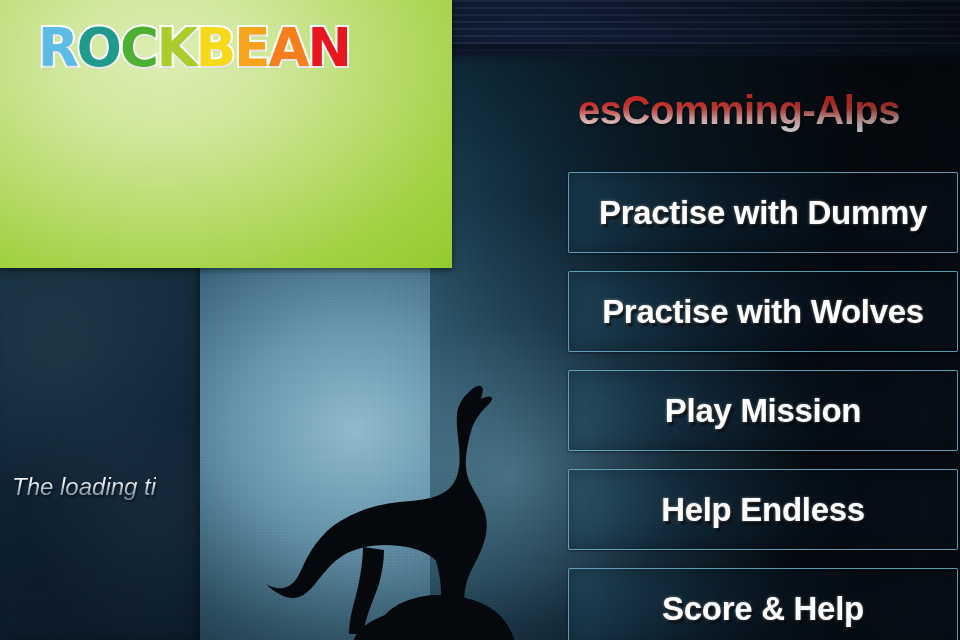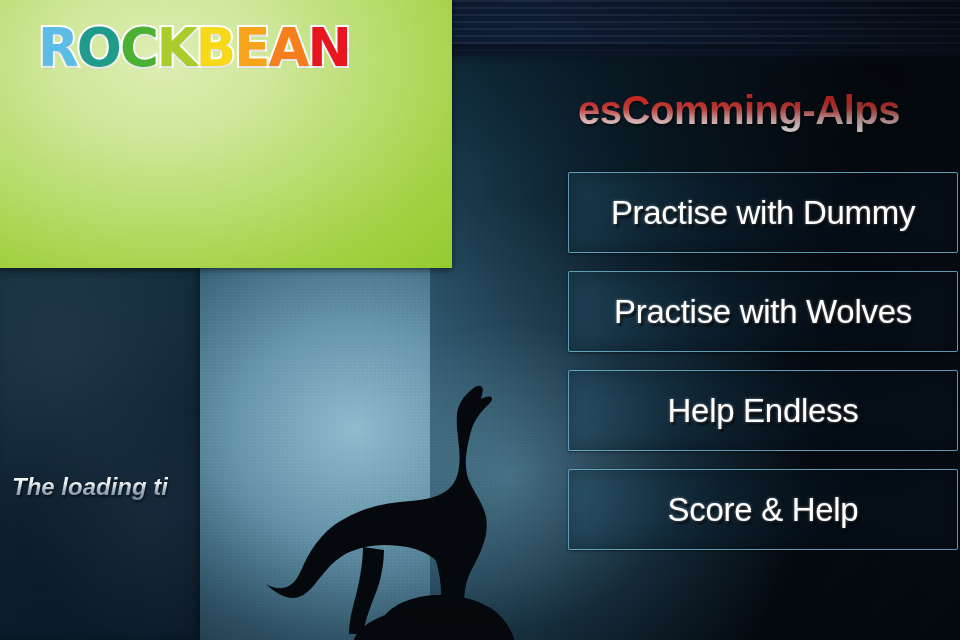--- a/index.html
+++ b/index.html
@@ -120,21 +120,21 @@
     text-shadow: none;
     filter: drop-shadow(1px 2px 1px rgba(0,0,0,0.55));
   }
 
   
   .loading-tip {
     position: absolute;
     left: 12px;
     top: 473px;
     font-size: 24px;
-    font-weight: bold;
+    font-weight: normal;
     font-style: italic;
     white-space: nowrap;
     background: linear-gradient(to bottom, #ffffff 0%, #e8eef2 38%, #9fb0bc 62%, #6f8394 100%);
     -webkit-background-clip: text;
     background-clip: text;
     color: transparent;
     -webkit-text-fill-color: transparent;
     filter: drop-shadow(1px 2px 1px rgba(0,0,0,0.6));
   }
 
@@ -155,21 +155,21 @@
       linear-gradient(115deg, rgba(40,92,118,0.42) 0%, rgba(14,36,52,0.55) 38%,
                       rgba(6,16,26,0.62) 70%, rgba(9,20,30,0.55) 100%);
     box-shadow: inset 0 0 22px rgba(0,0,0,0.35), 0 1px 3px rgba(0,0,0,0.45);
     display: flex;
     align-items: center;
     justify-content: center;
     cursor: pointer;
   }
   .menu-btn .label {
     font-size: 33px;
-    font-weight: normal;
+    font-weight: bold;
     color: #ffffff;
     letter-spacing: -0.3px;
     white-space: nowrap;
     text-shadow:
       0 0 3px rgba(255,255,255,0.45),
       2px 3px 2px rgba(0,0,0,0.75),
       1px 1px 0 rgba(0,0,0,0.35);
   }
 
   
@@ -288,20 +288,23 @@
   <div class="loading-tip">The loading ti</div>
 
   <div class="menu">
     <div class="menu-btn">
       <span class="label">Practise with Dummy</span>
     </div>
     <div class="menu-btn">
       <span class="label">Practise with Wolves</span>
     </div>
     <div class="menu-btn">
+      <span class="label">Play Mission</span>
+    </div>
+    <div class="menu-btn">
       <span class="label">Help Endless</span>
     </div>
     <div class="menu-btn">
       <span class="label">Score &amp; Help</span>
     </div>
   </div>
 
   <div class="splash">
     <div class="rockbean"><span style="color: rgb(92, 188, 230);">R</span><span style="color: rgb(31, 155, 140);">O</span><span style="color: rgb(76, 176, 51);">C</span><span style="color: rgb(169, 206, 43);">K</span><span style="color: rgb(246, 217, 25);">B</span><span style="color: rgb(247, 164, 28);">E</span><span style="color: rgb(247, 126, 28);">A</span><span style="color: rgb(232, 22, 30);">N</span></div>
   </div>

